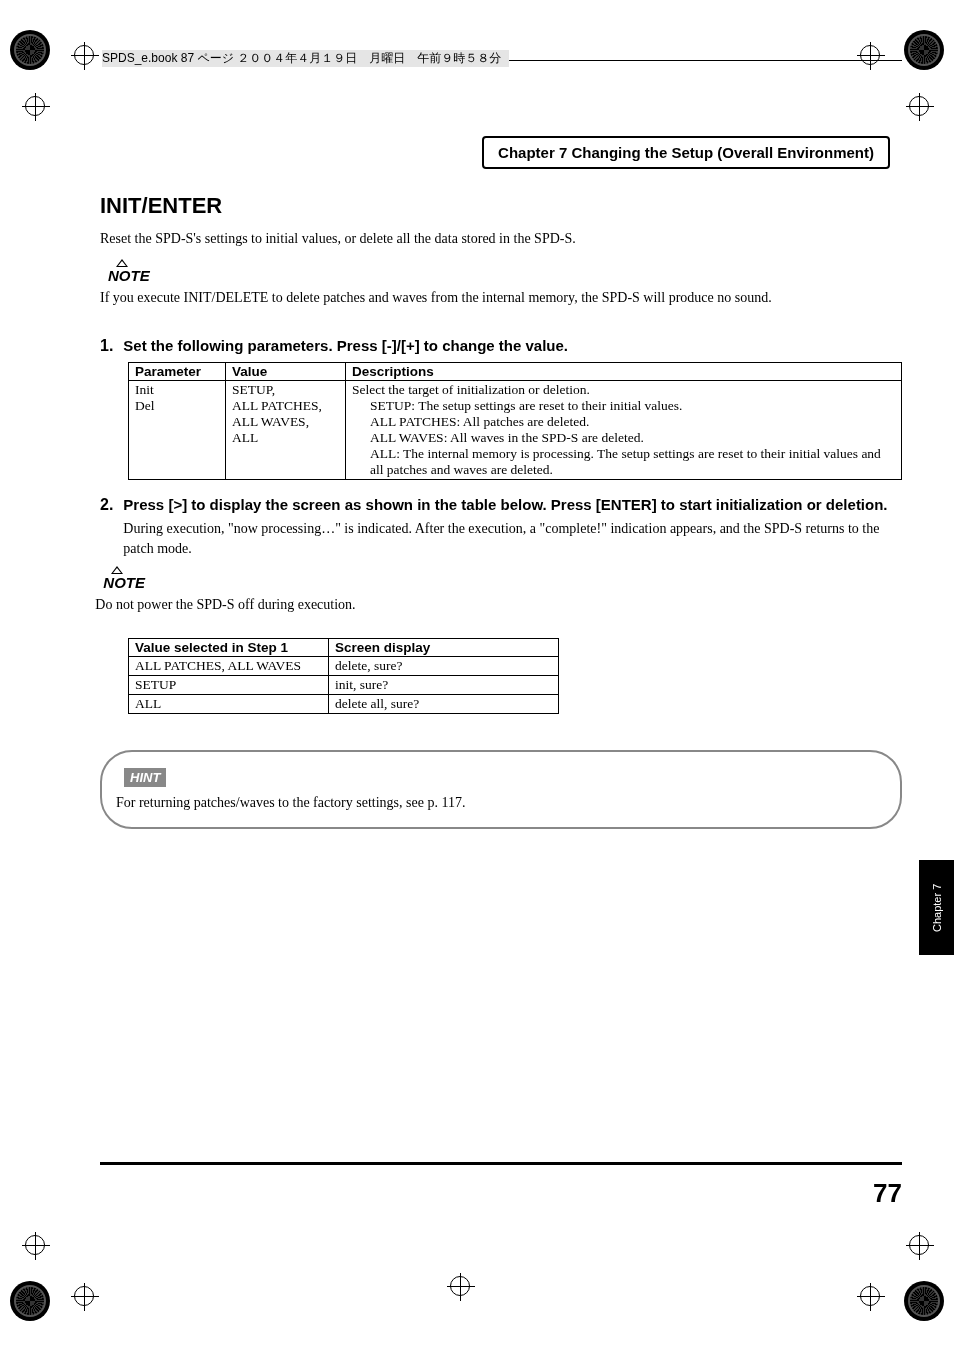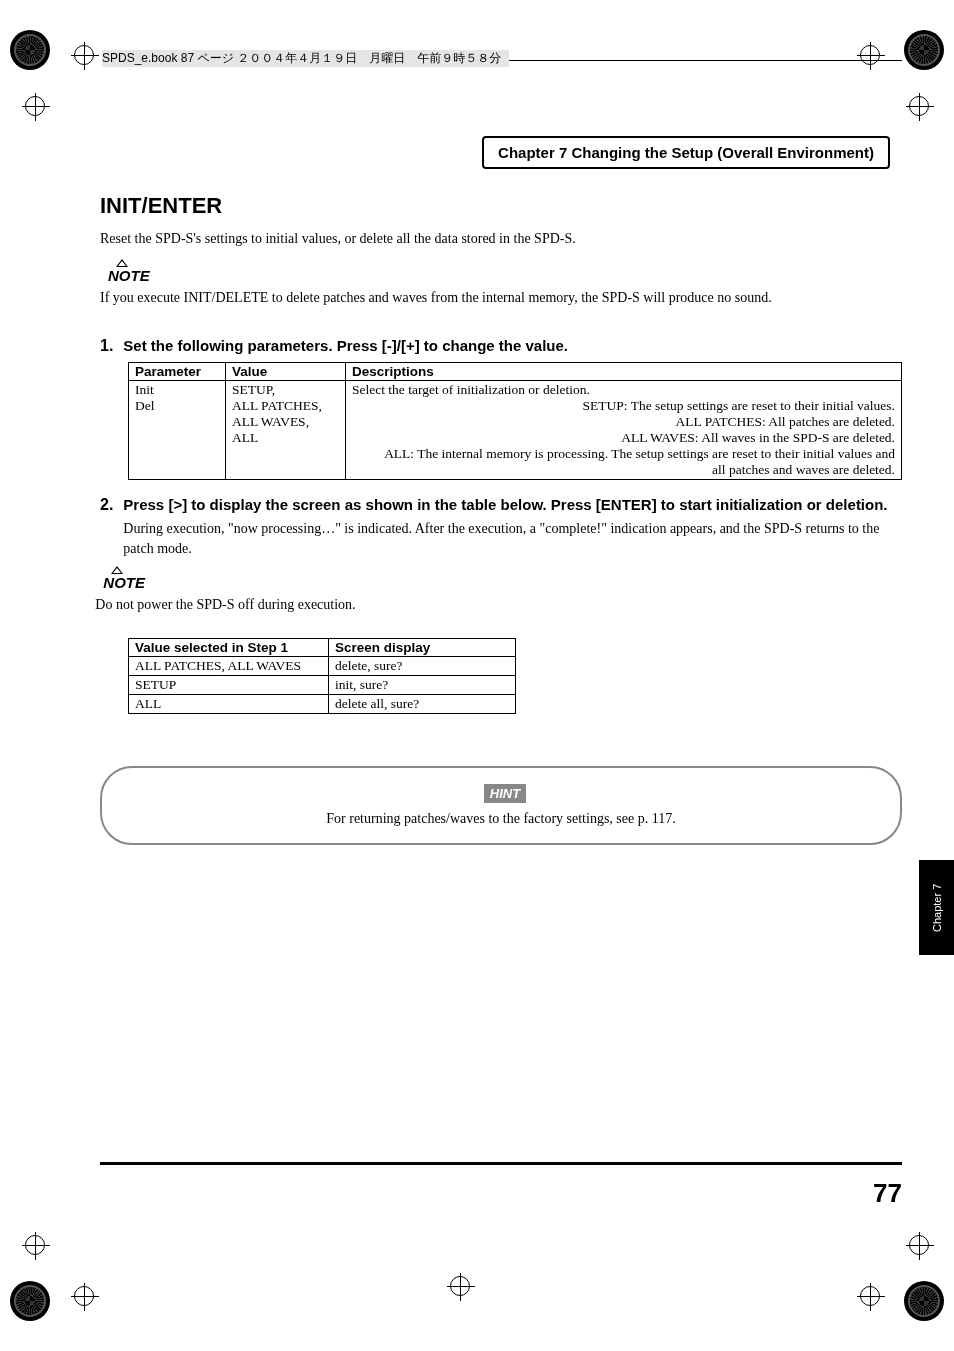--- a/index.html
+++ b/index.html
@@ -160,27 +160,26 @@
     padding: 1px 6px;
     font-size: 13.5px;
     text-align: left;
     vertical-align: top;
   }
   th {
     font-family: Arial, sans-serif;
     font-weight: bold;
   }
   td { font-family: Georgia, serif; }
-  td .indent { padding-left: 18px; display:block;text-align:right; }
+  td .indent { padding-left: 18px; display:block; }
   .hint-box {
     border: 2px solid #888;
     border-radius: 32px;
     padding: 10px 14px 14px 14px;
-    margin-top: 52px;
-    text-align: center;
+    margin-top: 36px;
   }
   .chapter-tab {
     position: absolute;
     right: 0;
     top: 860px;
     width: 35px;
     height: 95px;
     background: #000;
     color: #fff;
     font-family: Arial, sans-serif;
@@ -199,21 +198,21 @@
     border-top: 3px solid #000;
   }
   .page-num {
     position: absolute;
     right: 52px;
     top: 1178px;
     font-family: Arial, sans-serif;
     font-weight: bold;
     font-size: 26px;
   }
-  .table2 { width: 388px; }
+  .table2 { width: 431px; }
 </style>
 </head>
 <body>
 
 <div class="corner-deco" style="top:30px;left:10px"></div>
 <div class="corner-deco" style="top:30px;right:10px"></div>
 <div class="corner-deco" style="bottom:30px;left:10px"></div>
 <div class="corner-deco" style="bottom:30px;right:10px"></div>
 <div class="regmark" style="top:96px;left:25px">
     <div class="regmark-circle"></div>

